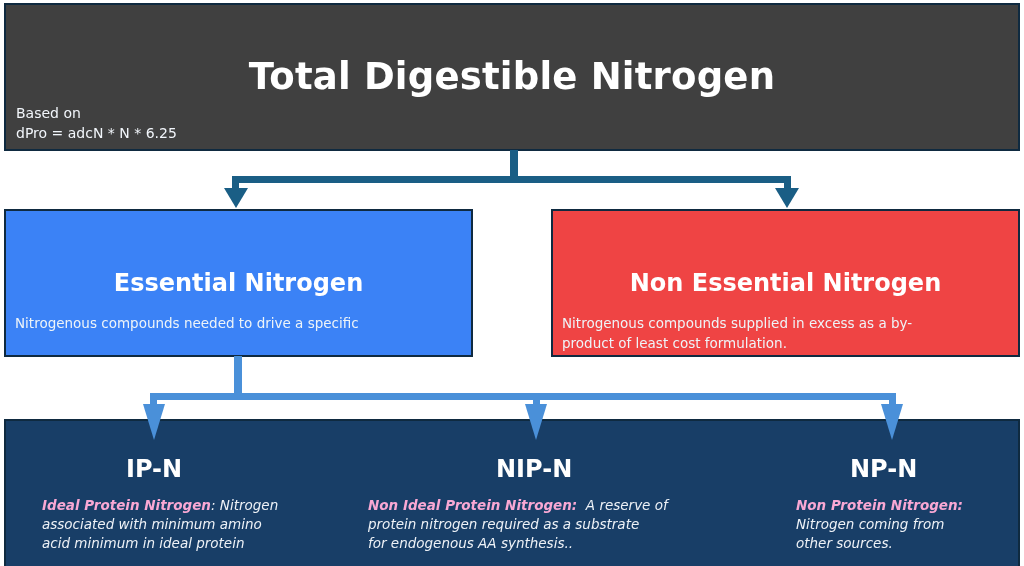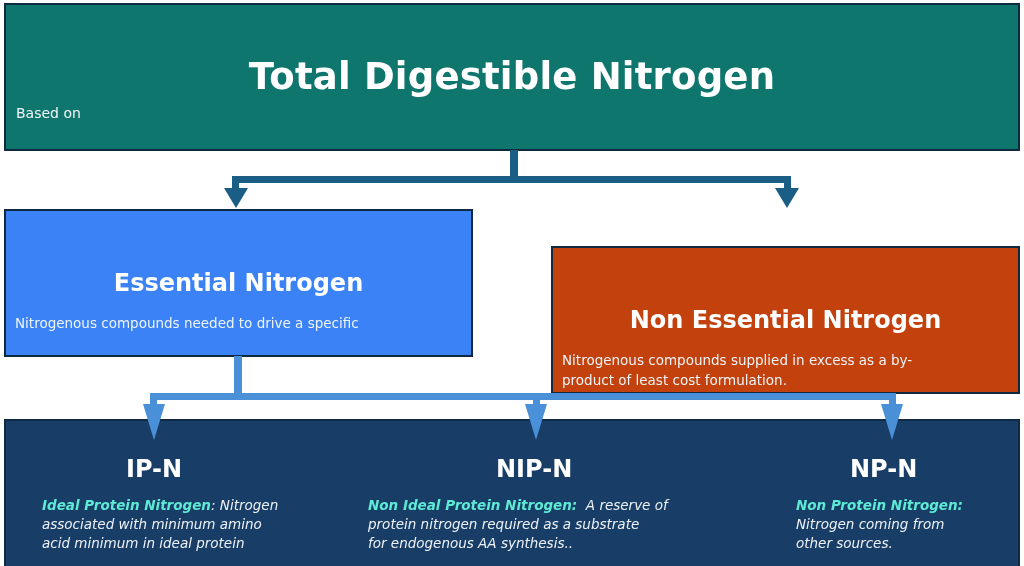--- a/index.html
+++ b/index.html
@@ -15,21 +15,21 @@
       font-family: "DejaVu Sans", "Liberation Sans", sans-serif;
     }
     .box {
       position: absolute;
       box-sizing: border-box;
       border: 2px solid #0f2a40;
       color: #ffffff;
     }
     #top-box {
       left: 4px; top: 3px; width: 1016px; height: 148px;
-      background: #0f766e;
+      background: #404040;
     }
     #top-title {
       position: absolute;
       left: 0; right: 0; top: 50px;
       text-align: center;
       font-weight: bold;
       font-size: 37px;
       letter-spacing: 0.2px;
     }
     #top-note {
@@ -38,22 +38,21 @@
       font-size: 14px;
       line-height: 20px;
       color: #f2f6fb;
     }
     #ess-box {
       left: 4px; top: 209px; width: 469px; height: 148px;
       background: #3b82f6;
     }
     #non-box {
       left: 551px; top: 209px; width: 469px; height: 148px;
-      background: #c2410c;
-      margin-top: 37px;
+      background: #ef4444;
     }
     .mid-title {
       position: absolute;
       left: 0; right: 0; top: 58px;
       text-align: center;
       font-weight: bold;
       font-size: 24px;
     }
     .mid-desc {
       position: absolute;
@@ -80,36 +79,37 @@
     .leaf-desc {
       position: absolute;
       top: 75px;
       font-size: 13.5px;
       line-height: 19px;
       color: #eef2f7;
       font-style: italic;
     }
     .leaf-desc b {
       font-weight: bold;
-      color: #5eead4;
+      color: #f9a8d4;
     }
     svg.connectors {
       position: absolute;
       left: 0; top: 0;
       width: 1024px; height: 566px;
       pointer-events: none;
     }
   </style>
 </head>
 <body>
 
 <div class="box" id="top-box">
   <div id="top-title">Total Digestible Nitrogen</div>
   <div id="top-note">
     <div>Based on</div>
+    <div>dPro = adcN * N * 6.25</div>
   </div>
 </div>
 
 <div class="box" id="ess-box">
   <div class="mid-title">Essential Nitrogen</div>
   <div class="mid-desc">
     <div>Nitrogenous compounds needed to drive a specific</div>
   </div>
 </div>
 

